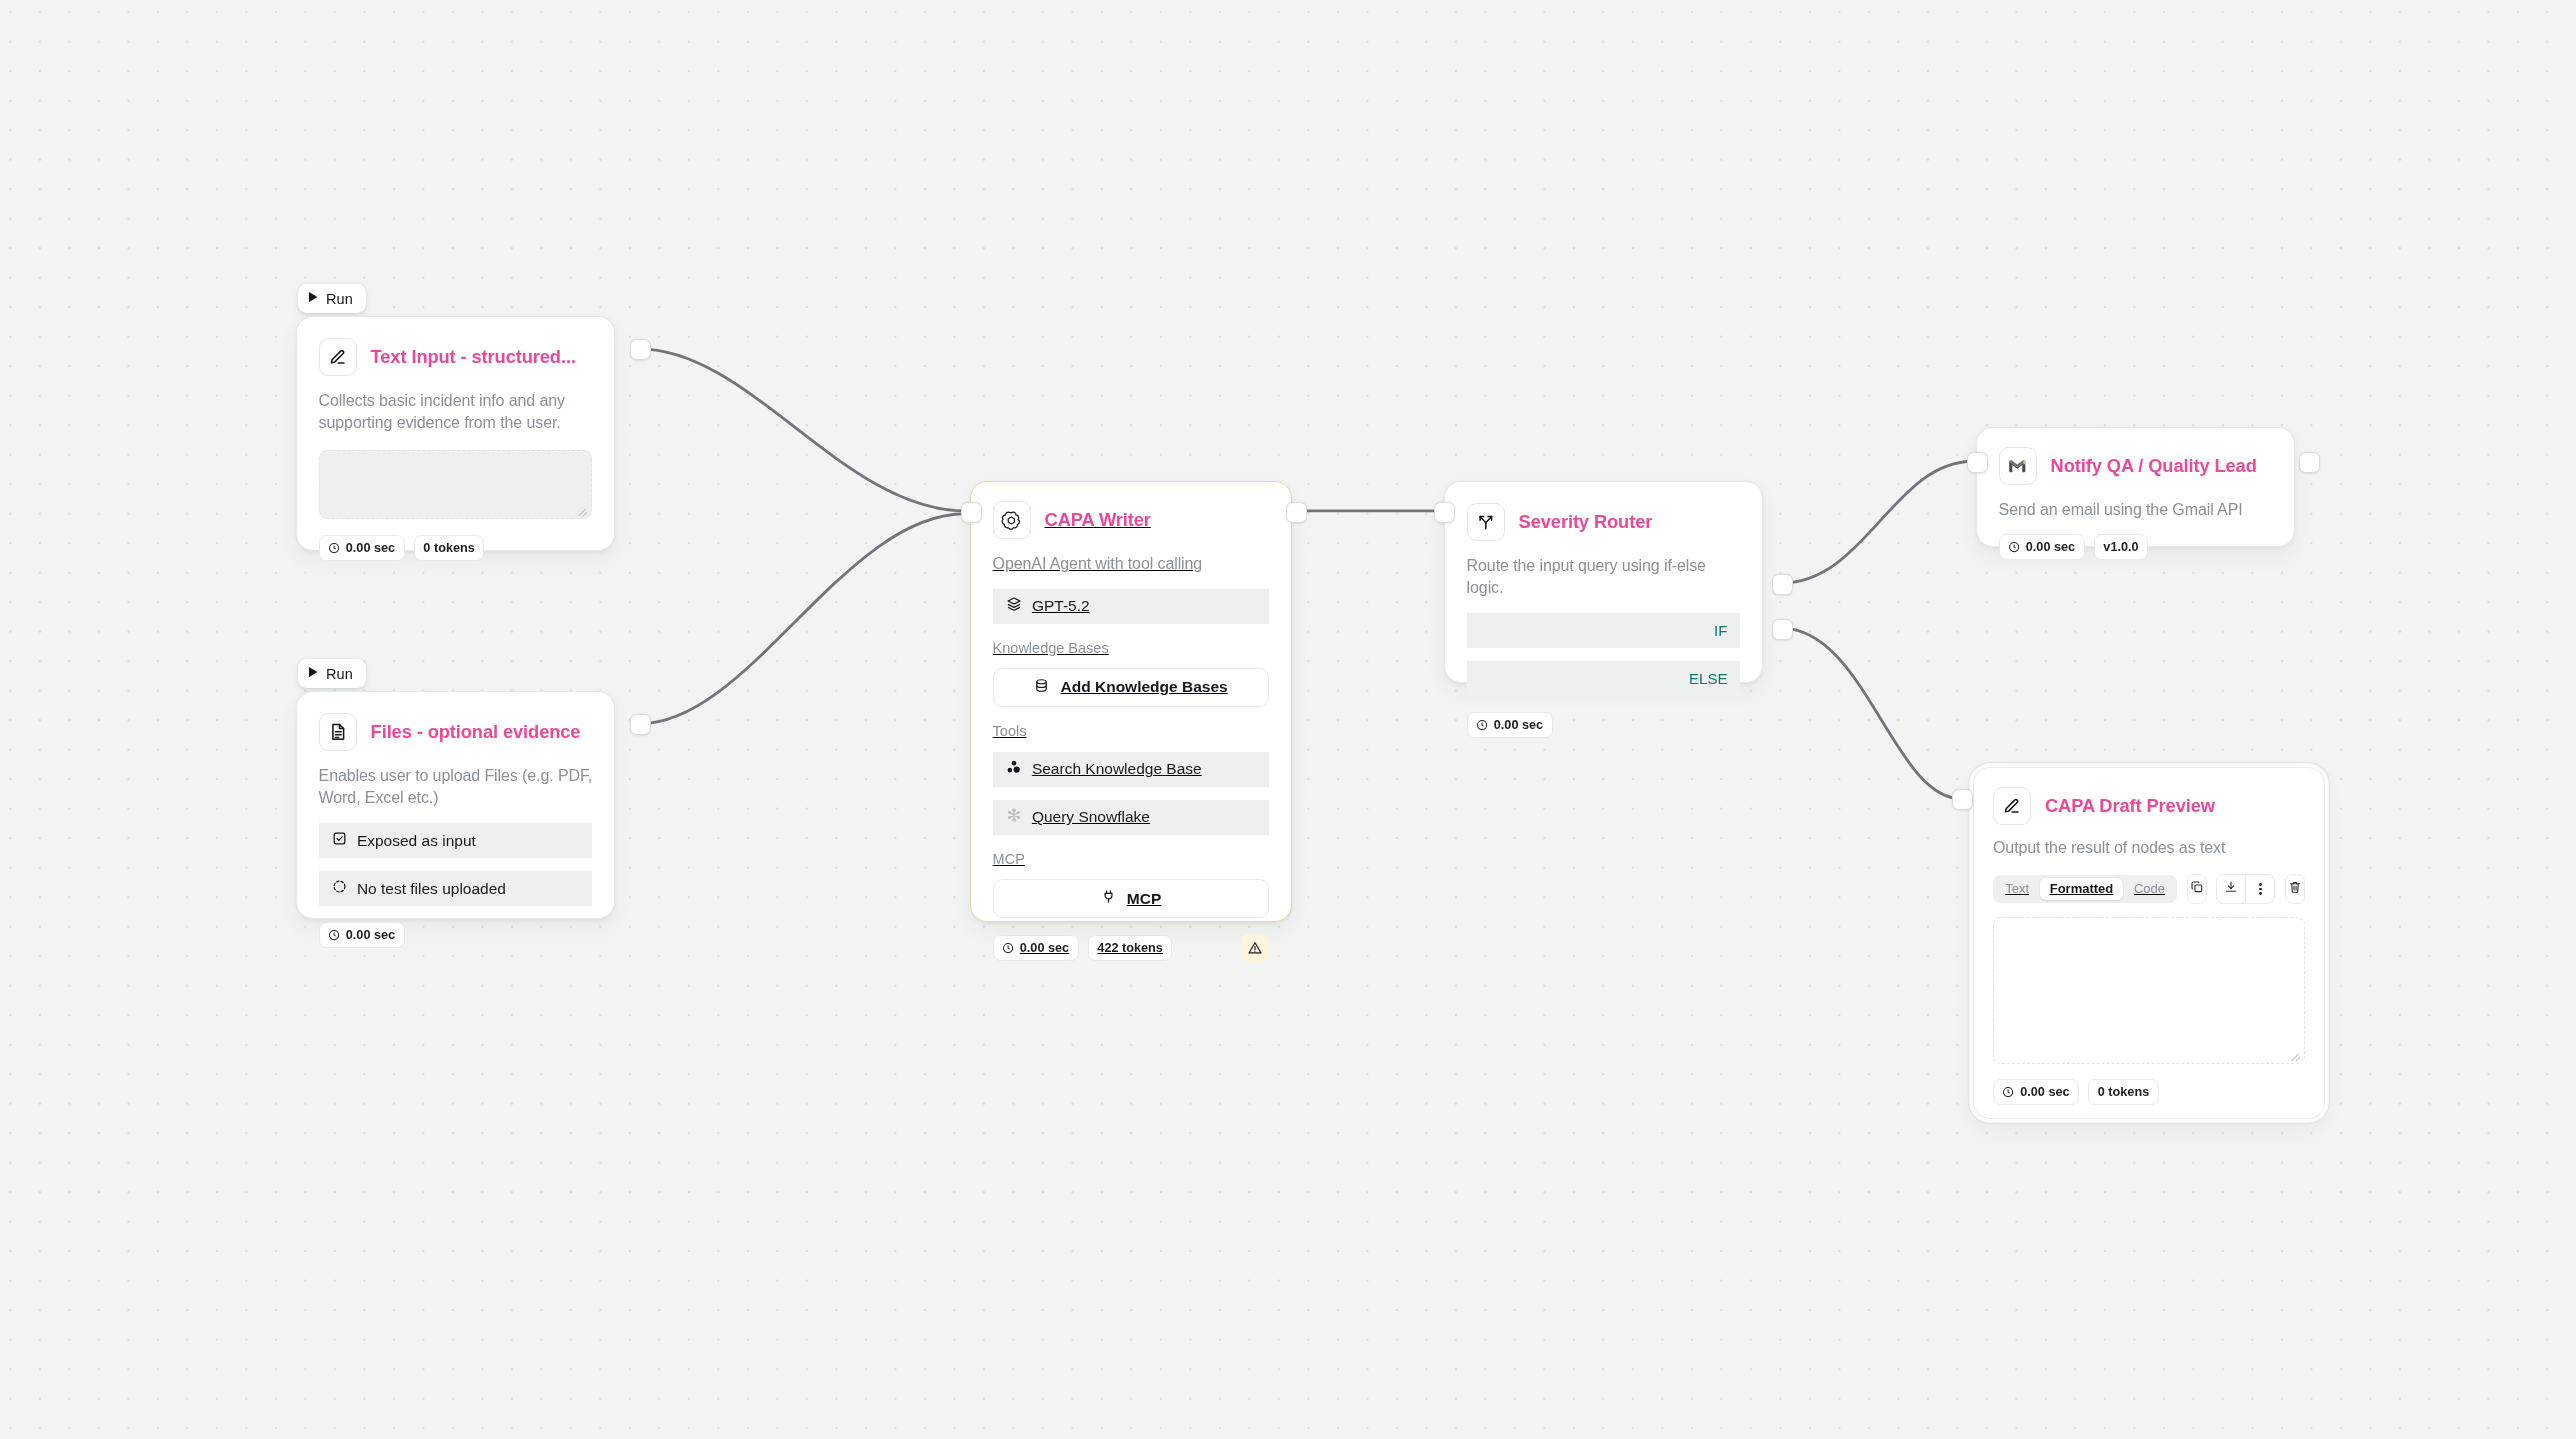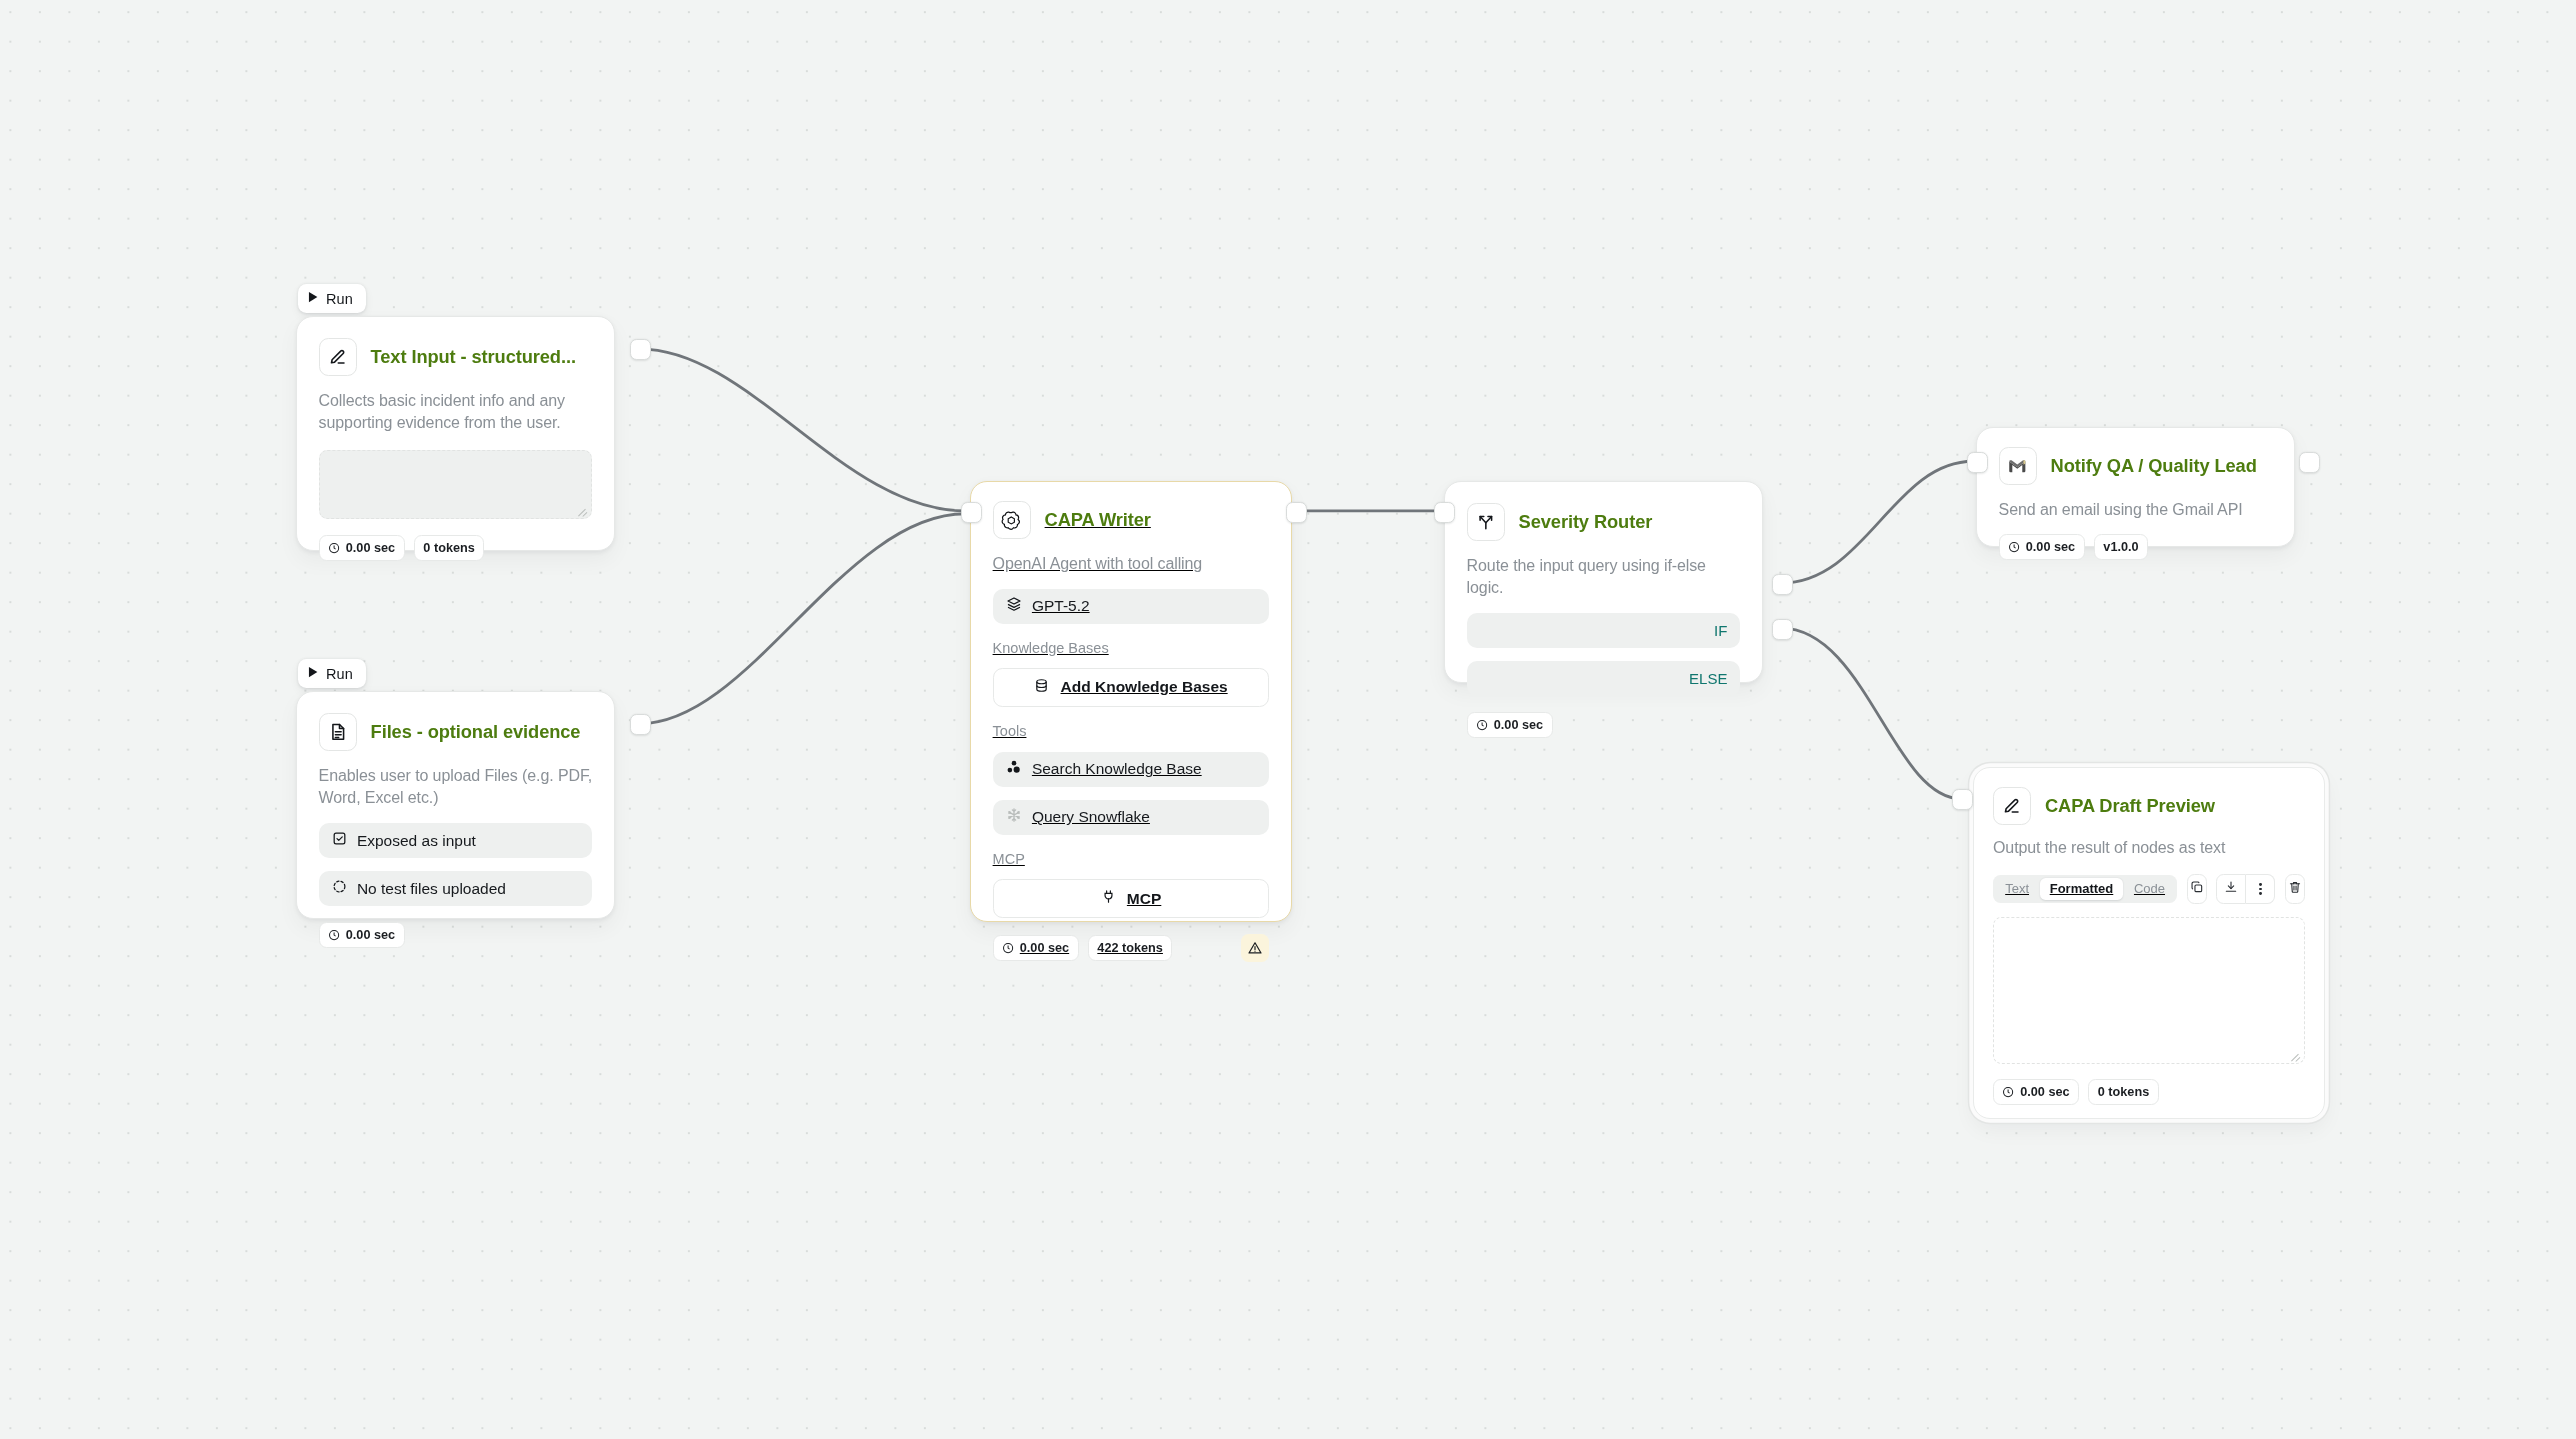--- a/index.html
+++ b/index.html
@@ -40,26 +40,26 @@
   }
   .node-pad { padding: 20.6px 21.6px 18px 21.6px; }
 
   .node-head { display:flex; align-items:center; gap:14px; }
   .node-ico {
     width:36px; height:36px; flex:0 0 36px;
     border:1.4px solid #e4e6e5; border-radius:9.4px;
     background:#fff; display:flex; align-items:center; justify-content:center;
   }
   .node-ico svg { display:block; }
-  .node-title { font-size:18.3px; font-weight:700; color:#4d7c0f; letter-spacing:-0.1px; white-space:nowrap; }
+  .node-title { font-size:18.3px; font-weight:700; color:#ec4899; letter-spacing:-0.1px; white-space:nowrap; }
   .node-desc { margin-top:14px; font-size:16px; line-height:1.42; color:#8a9096; letter-spacing:-0.1px; }
 
   
   .chip {
-    margin-top:13px; background:#eef0ef; border-radius:10px;
+    margin-top:13px; background:#eef0ef; border-radius:0;
     height:35px; display:flex; align-items:center; gap:10.3px;
     padding:0 13px; font-size:15.5px; color:#16191d; font-weight:400;
   }
   .chip.right { justify-content:flex-end; font-size:15px; color:#0f766e; }
   .btnline {
     margin-top:12.2px; height:37px; border:1.4px solid #e7e9e8; border-radius:9.4px;
     background:#fff; display:flex; align-items:center; justify-content:center; gap:11.2px;
     font-size:15.5px; font-weight:600; color:#14171b;
   }
   .sect-label { margin-top:16px; font-size:14.5px; color:#8a9096; }

